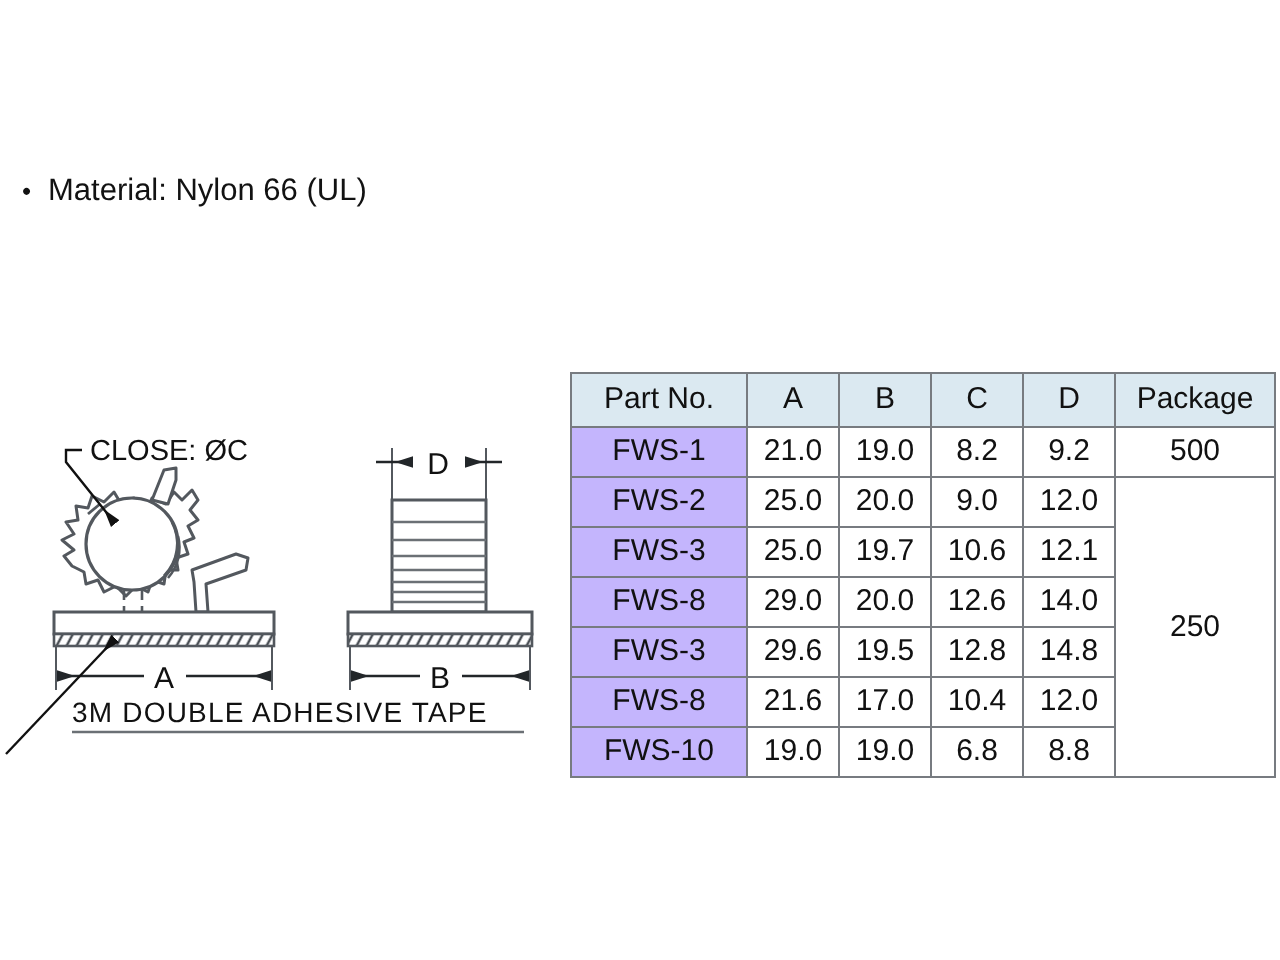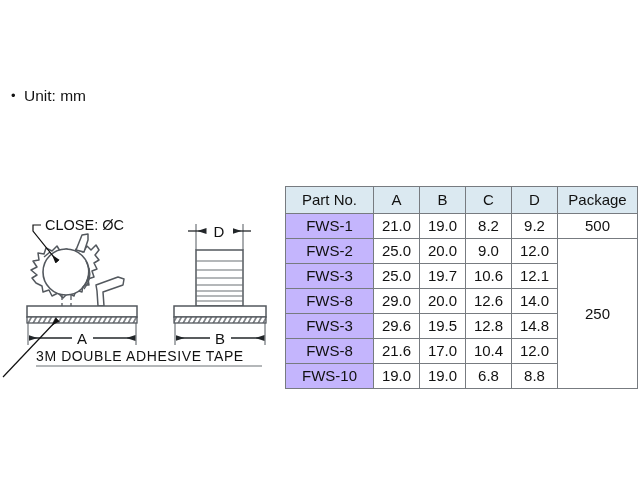--- a/index.html
+++ b/index.html
@@ -107,21 +107,21 @@
   }
   .col-part  { width: 88px; }
   .col-abcd  { width: 46px; }
   .col-pkg   { width: 80px; }
   td.pkg-cell { vertical-align: middle; }
 </style>
 </head>
 <body>
 
 <ul id="spec-list">
-  <li>Unit: mm</li>
+  <li>Material: Nylon 66 (UL)</li>
 </ul>
 
 <div id="drawing-area">
   <svg width="285" height="180" viewBox="0 0 285 180">
 
     <defs>
 
       <pattern id="tapeHatch" width="5" height="6" patternUnits="userSpaceOnUse" patternTransform="skewX(-28)">
         <rect width="5" height="6" fill="#ffffff"></rect>
         <line x1="1" y1="0" x2="1" y2="6" stroke="#4a4f55" stroke-width="1.4"></line>

